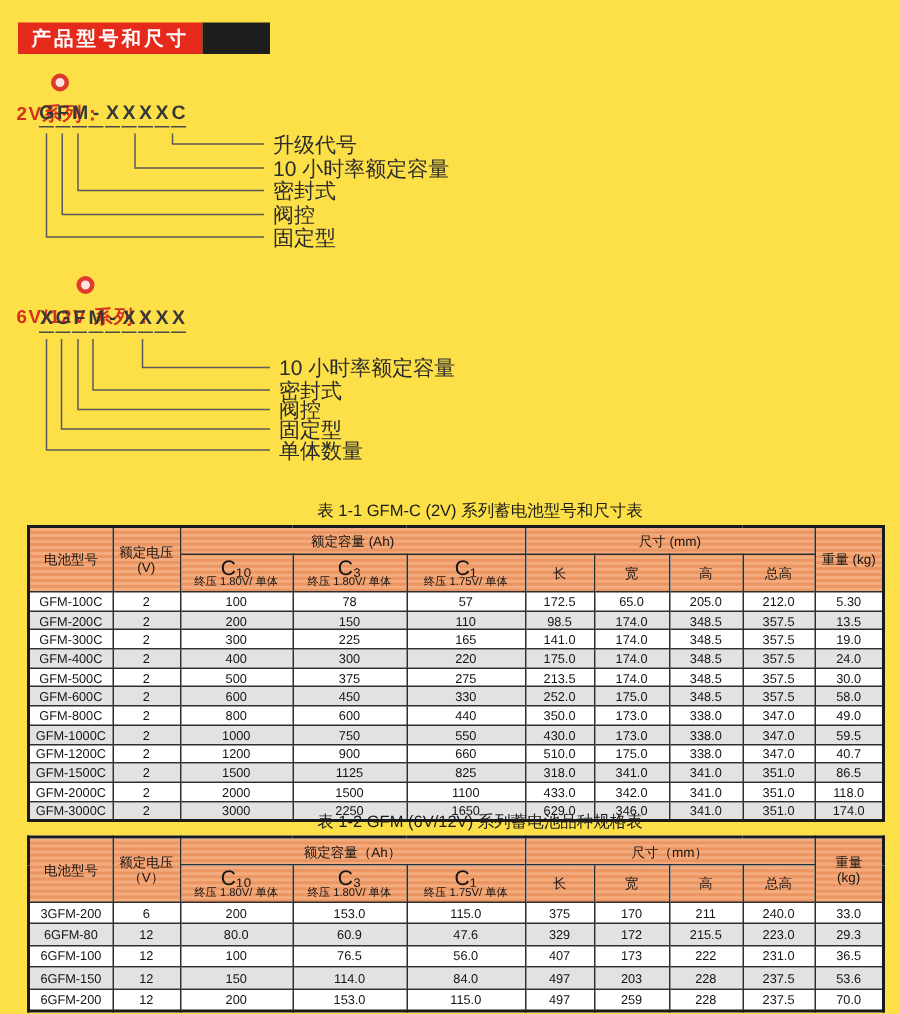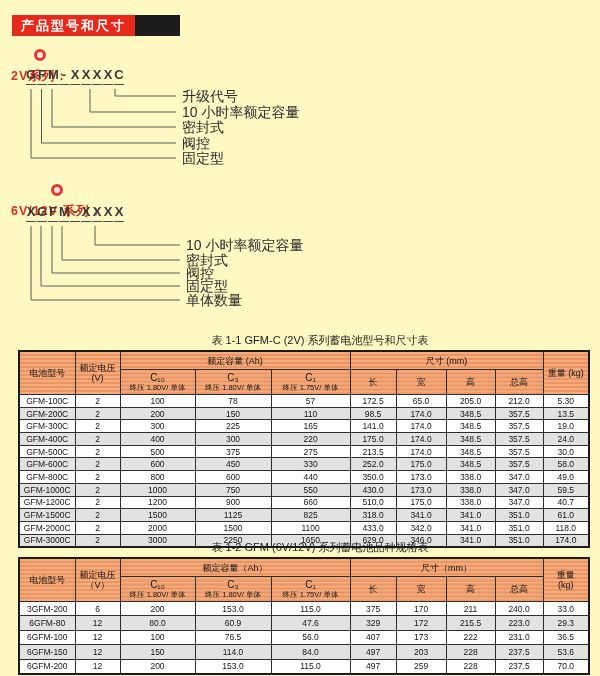--- a/index.html
+++ b/index.html
@@ -1,18 +1,18 @@
 <!DOCTYPE html>
 <html><head>
 <meta charset="utf-8">
 <style>
   html,body { margin:0; padding:0; background:#e8e8e6; }
   .page {
     position:relative; width:600px; height:676px; margin:0 auto;
-    background:#fef9c3; overflow:hidden;
+    background:#fde047; overflow:hidden;
     font-family:"Liberation Sans", sans-serif; color:#222;
   }
   
   .banner { position:absolute; left:12px; top:15px; display:flex; align-items:stretch; height:21px; }
   .banner-red {
     background:#e5291b; color:#fff; font-size:13px; font-weight:bold;
     letter-spacing:2px; padding:3px 9px 2px 9px; line-height:16px;
   }
   .banner-black { width:45px; background:#1d1d1d; }
   
@@ -42,21 +42,21 @@
   .dtable th, .dtable td {
     border:1px solid #2e2e2e; text-align:center; vertical-align:middle;
     padding:0; overflow:hidden; white-space:nowrap;
   }
   .dtable thead th {
     background:repeating-linear-gradient(180deg,#f4ab7d 0px,#f4ab7d 2px,#ea9562 2px,#ea9562 4px);
     font-weight:normal; font-size:9px; color:#151515; line-height:10px;
   }
   .dtable thead tr.h1 th { height:17px; }
   .dtable thead tr.h2 th { height:24px; }
-  .dtable .cap { font-size:10px; line-height:10px; }
+  .dtable .cap { font-size:14px; line-height:10px; }
   .dtable .sub { font-size:7.5px; line-height:9px; }
   .dtable tbody td { font-size:8.5px; color:#141414; line-height:10px; }
   table.t1 tbody td { height:11.7px; }
   table.t2 tbody td { height:13.4px; }
   .dtable tbody tr.alt td { background:#e2e2e2; }
 </style>
 </head>
 <body>
 
 <div class="page">
@@ -287,21 +287,21 @@
         <tr class="alt">
           <td>GFM-1500C</td>
           <td>2</td>
           <td>1500</td>
           <td>1125</td>
           <td>825</td>
           <td>318.0</td>
           <td>341.0</td>
           <td>341.0</td>
           <td>351.0</td>
-          <td>61.0</td>
+          <td>86.5</td>
         </tr>
         <tr>
           <td>GFM-2000C</td>
           <td>2</td>
           <td>2000</td>
           <td>1500</td>
           <td>1100</td>
           <td>433.0</td>
           <td>342.0</td>
           <td>341.0</td>

